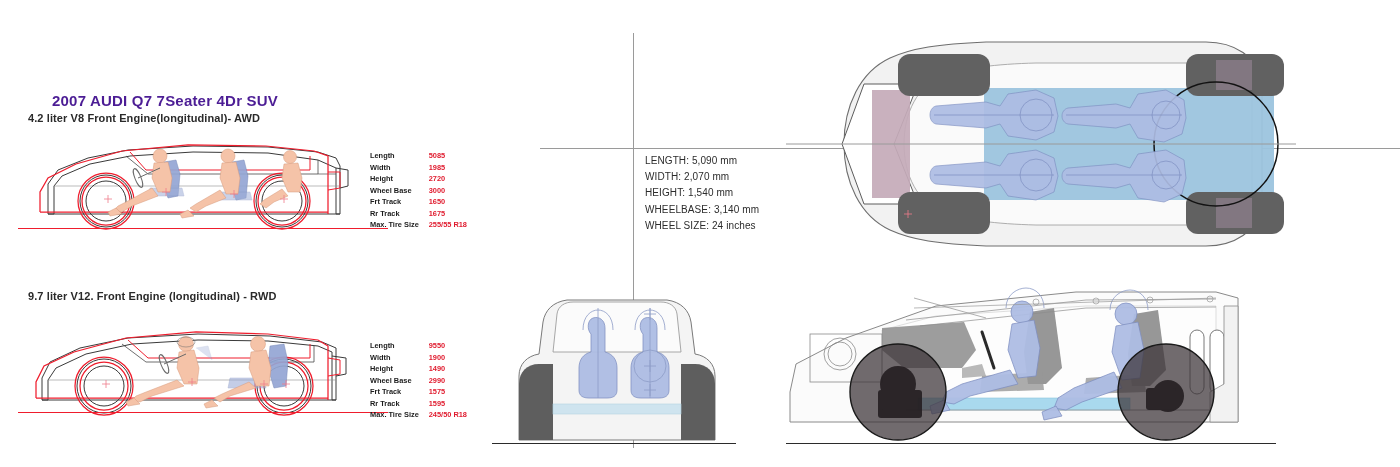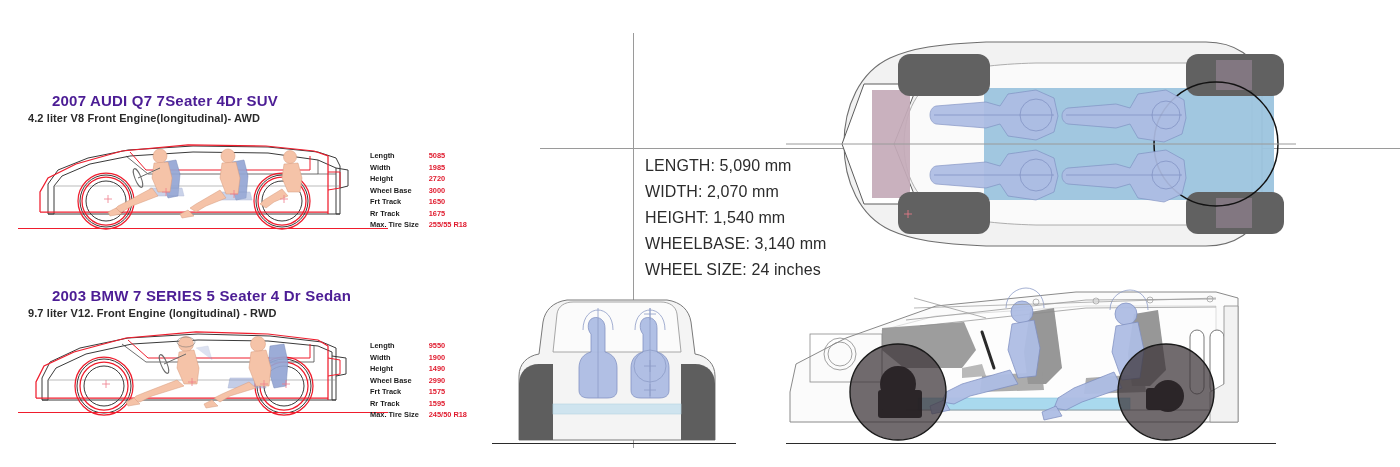--- a/index.html
+++ b/index.html
@@ -144,21 +144,20 @@
         </tr>
         <tr>
           <td class="k">Max. Tire Size</td>
           <td class="v">255/55 R18</td>
         </tr>
       </tbody>
     </table>
   </div>
 
   <div class="bench" style="left:28px;top:288px;">
-    <div class="bname">2003 BMW 7 SERIES 5 Seater 4 Dr Sedan</div>
     <div class="bsub">9.7 liter V12. Front Engine (longitudinal) - RWD</div>
   </div>
 
   <svg class="vsvg" style="left:18px;top:312px;" width="350" height="108" viewBox="0 0 350 108">
     <g fill="none" stroke="#3a3a3a" stroke-width="1">
       <path d="M24 88 L24 66 L32 50 L62 36 L110 26 L180 22 L252 24 L304 30 L318 36
                L318 88 L314 88 L314 40 L300 34 L250 29 L180 28 L114 32 L68 42 L38 56 L30 68 L30 88 Z"></path>
       <path d="M24 88 L318 88"></path>
       <path d="M30 68 L318 68" stroke="#8d8d8d" stroke-width=".6"></path>
       <path d="M104 32 L128 50 L296 50 L296 34" stroke="#4a4a4a" stroke-width=".8"></path>
@@ -240,21 +239,21 @@
           <td class="v">1595</td>
         </tr>
         <tr>
           <td class="k">Max. Tire Size</td>
           <td class="v">245/50 R18</td>
         </tr>
       </tbody>
     </table>
   </div>
 
-  <div style="position:absolute;left:645px;top:153px;font-size:16px;line-height:1.62;color:#2c2c2c;letter-spacing:.1px;">
+  <div style="position:absolute;left:645px;top:153px;font-size:10px;line-height:1.62;color:#2c2c2c;letter-spacing:.1px;">
     <div>LENGTH: 5,090 mm</div>
     <div>WIDTH: 2,070 mm</div>
     <div>HEIGHT: 1,540 mm</div>
     <div>WHEELBASE: 3,140 mm</div>
     <div>WHEEL SIZE: 24 inches</div>
   </div>
 
   <svg class="vsvg" style="left:786px;top:28px;" width="510" height="232" viewBox="0 0 510 232">
 
     <path d="M58 116 C58 78 74 44 104 30 C126 20 152 16 200 14 L420 14

